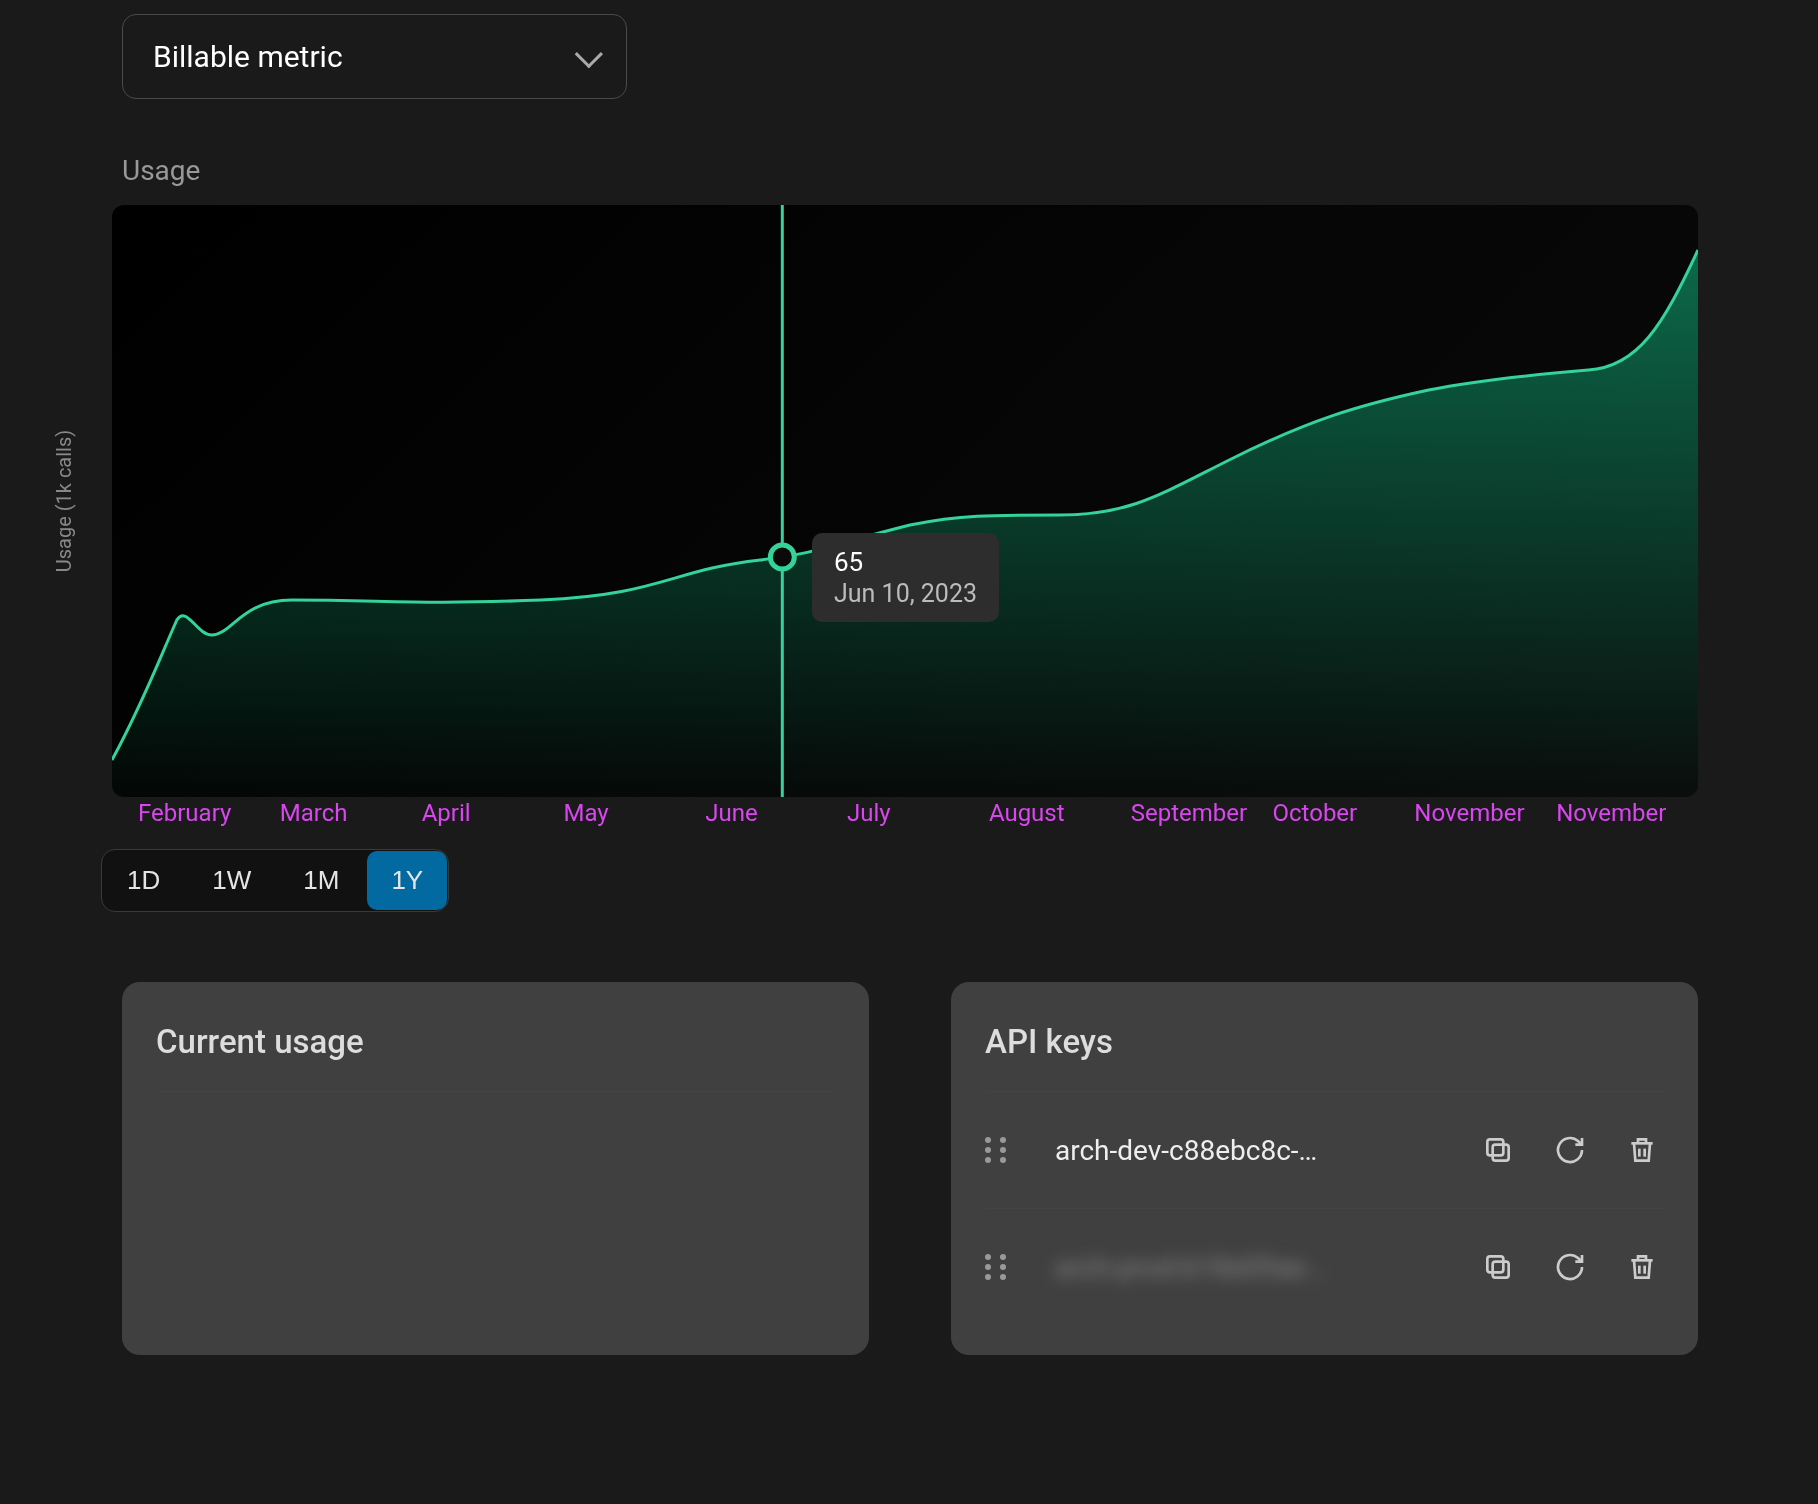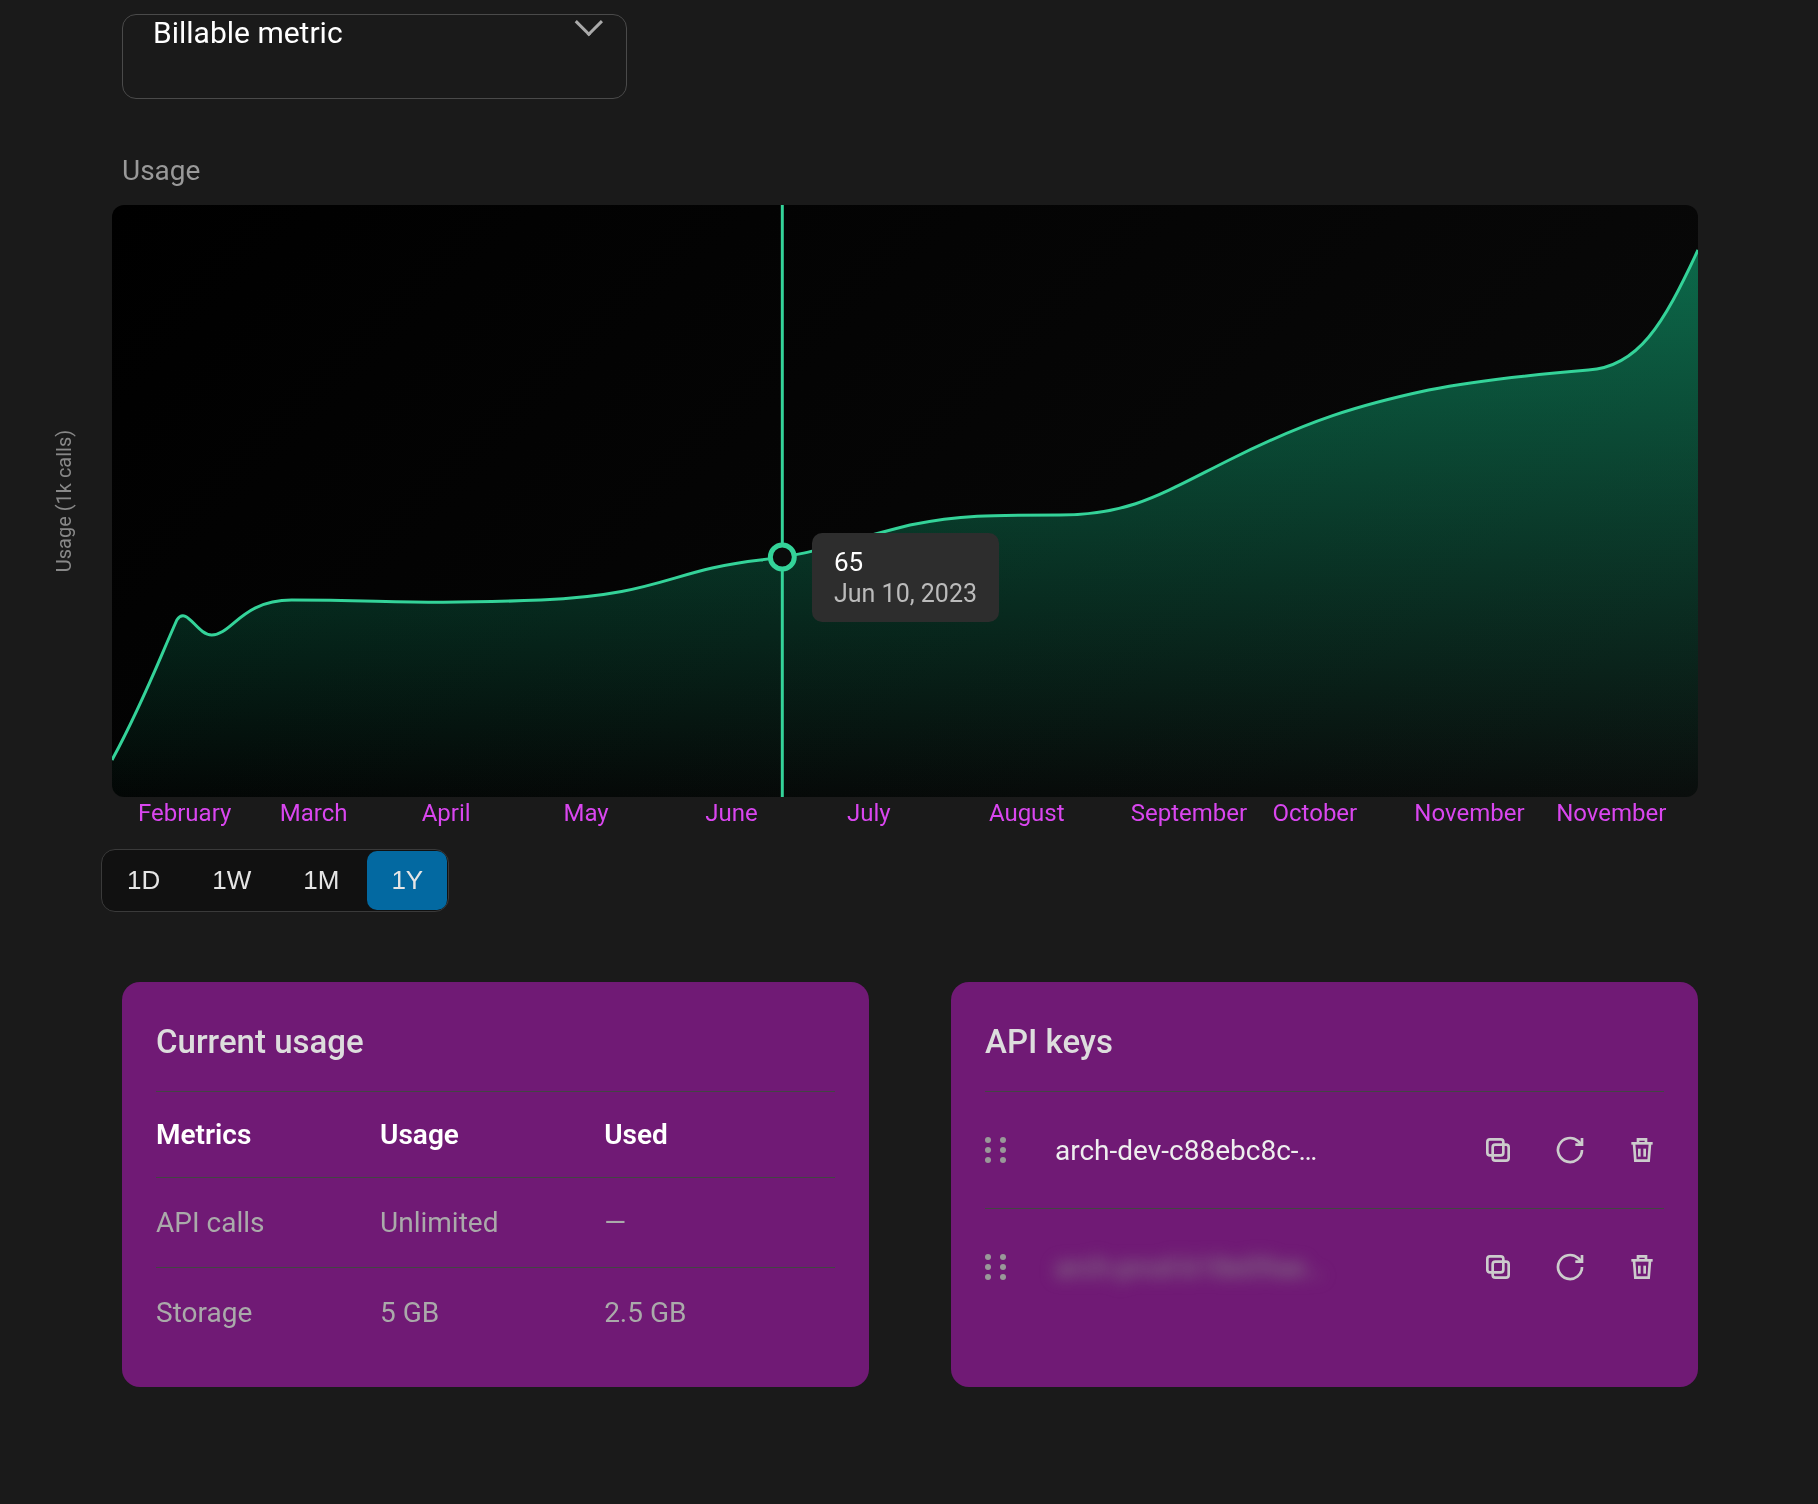--- a/index.html
+++ b/index.html
@@ -15,21 +15,21 @@
   .container { padding: 0 100px 0 30px; }
 
   
   .dropdown {
     margin: 14px 0 0 72px;
     width: 505px;
     height: 85px;
     border: 1px solid #4a4a4a;
     border-radius: 14px;
     display: flex;
-    align-items: flex-start;
+    align-items: center;
     justify-content: space-between;
     padding: 0 30px;
     cursor: pointer;
     background: #1a1a1a;
   }
   .dropdown-label { font-size: 30px; color: #fff; }
   .chevron-down {
     width: 20px; height: 20px;
     border-right: 3px solid #aaa;
     border-bottom: 3px solid #aaa;
@@ -112,21 +112,21 @@
   }
   .range-btn.active { background: #0369a1; }
 
   
   .cards-row {
     margin: 70px 0 0 72px;
     display: flex;
     gap: 82px;
   }
   .card {
-    background: #701a75;
+    background: #404040;
     border-radius: 18px;
     padding: 40px 34px 30px;
     flex: 1;
   }
   .card-title {
     font-size: 33px; color: #ddd; font-weight: 500;
     padding-bottom: 30px;
     border-bottom: 1px solid #444;
   }
 
@@ -247,41 +247,20 @@
       <button class="range-btn">1W</button>
       <button class="range-btn">1M</button>
       <button class="range-btn active">1Y</button>
     </div>
   </div>
 
   <div class="cards-row">
 
     <div class="card">
       <div class="card-title">Current usage</div>
-      <table class="usage-table">
-        <thead>
-          <tr>
-            <th>Metrics</th>
-            <th>Usage</th>
-            <th>Used</th>
-          </tr>
-        </thead>
-        <tbody>
-          <tr>
-            <td>API calls</td>
-            <td>Unlimited</td>
-            <td>—</td>
-          </tr>
-          <tr>
-            <td>Storage</td>
-            <td>5 GB</td>
-            <td>2.5 GB</td>
-          </tr>
-        </tbody>
-      </table>
     </div>
 
     <div class="card">
       <div class="card-title">API keys</div>
 
       <div class="key-row">
         <div class="drag-handle">
             <i></i>
             <i></i>
             <i></i>

